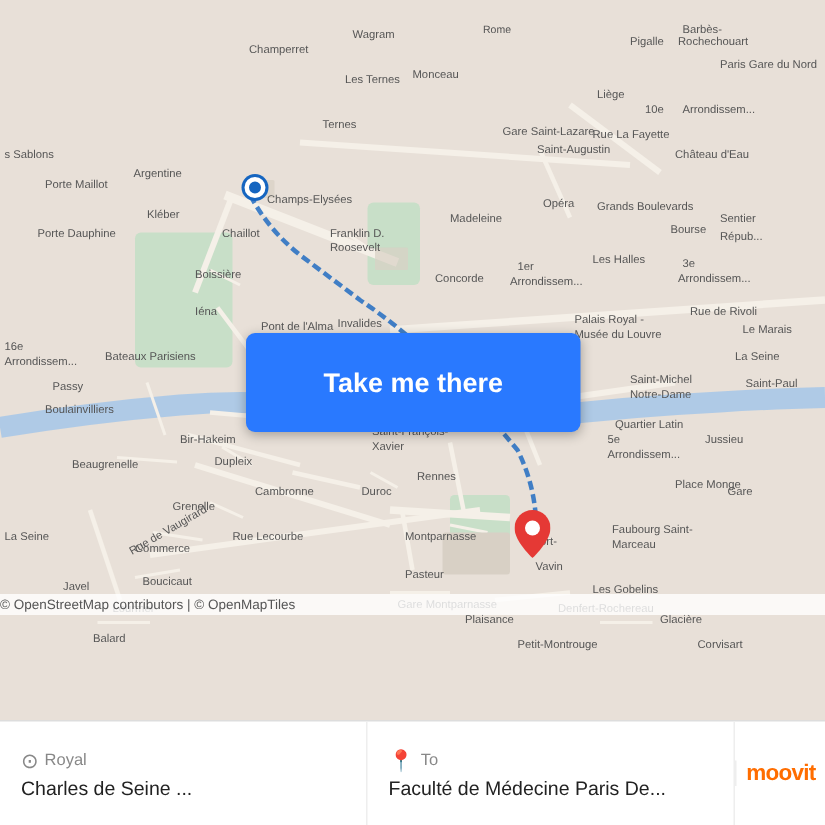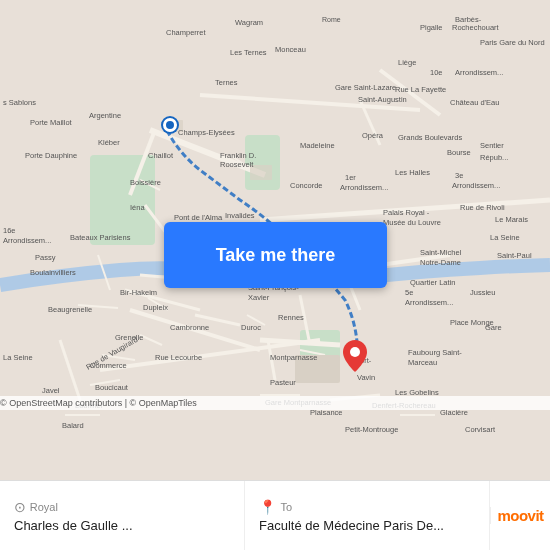--- a/index.html
+++ b/index.html
@@ -373,21 +373,21 @@
 
     <div class="attribution">© OpenStreetMap contributors | © OpenMapTiles</div>
   </div>
 
   <div class="bottom-bar">
     <div class="bottom-section">
       <div class="bottom-label">
         <span class="bottom-icon">⊙</span>
         <span>Royal</span>
       </div>
-      <div class="bottom-value">Charles de Gaulle ...</div>
+      <div class="bottom-value">Charles de Seine ...</div>
     </div>
     <div class="bottom-section">
       <div class="bottom-label">
         <span class="bottom-icon" style="color:#e53935;">📍</span>
         <span>To</span>
       </div>
       <div class="bottom-value">Faculté de Médecine Paris De...</div>
     </div>
     <div class="moovit-logo">
       <span class="moovit-text">moovit</span>

